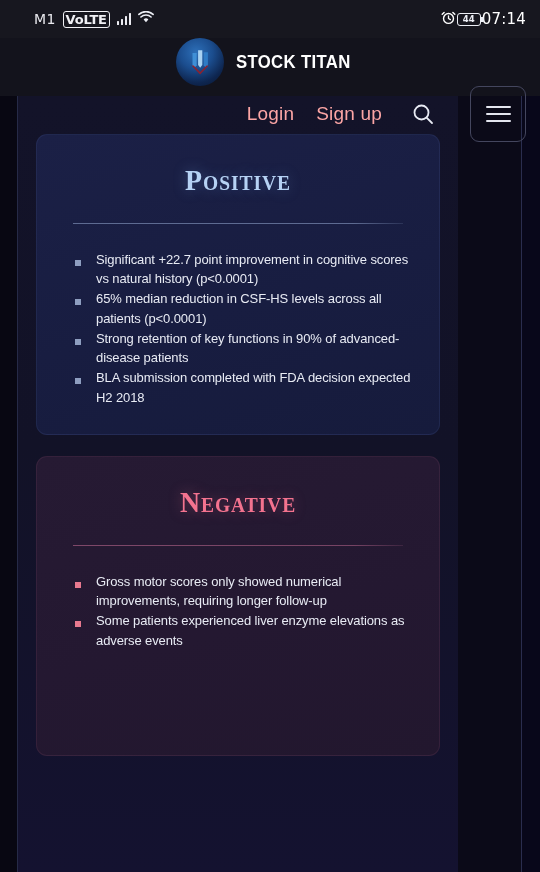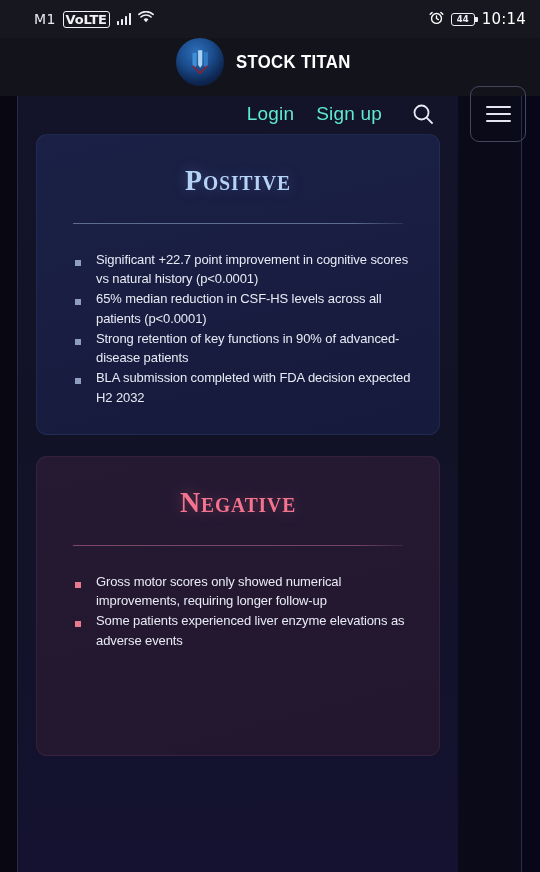--- a/index.html
+++ b/index.html
@@ -26,21 +26,21 @@
 
   
   .statusbar {
     position:absolute; top:0; left:0; width:540px; height:38px;
     background:#17171f;
     display:flex; align-items:center; justify-content:space-between;
     padding:12px 14px;
     z-index:20;
   }
   .sb-left  { display:flex; align-items:center; gap:7px; padding-left:20px;}
-  .sb-right { display:flex; align-items:center; gap:7px; }
+  .sb-right { display:flex; align-items:center; gap:1px; }
   .sb-carrier {
     color:#e9e9ee; font-size:14px; letter-spacing:.3px;
     font-family:"DejaVu Sans", sans-serif;
   }
   .volte-badge {
     border:1.5px solid #f0f0f4; border-radius:3px;
     color:#f0f0f4; font-size:13px; font-weight:bold;
     padding:1px 2px; line-height:1;
     font-family:"DejaVu Sans", sans-serif;
     letter-spacing:-.2px;
@@ -84,21 +84,21 @@
   }
   .brand-name {
     color:#ffffff; font-size:19px; font-weight:bold;
     letter-spacing:.4px;
     font-family:"Liberation Sans", sans-serif;
     transform:scaleX(.88); transform-origin:left center;
     white-space:nowrap;
   }
   .nav-links { display:flex; align-items:center; gap:22px; margin-left:auto; }
   .nav-link {
-    color:#5eead4; font-size:19px; letter-spacing:.2px; white-space:nowrap;
+    color:#fca5a5; font-size:19px; letter-spacing:.2px; white-space:nowrap;
     font-family:"Liberation Sans", sans-serif;
     cursor:pointer;
     text-align:right;
   }
   .nav-icon-search { width:30px; height:30px; display:flex; align-items:center; justify-content:center; margin-left:4px; cursor:pointer; }
   .hamburger-btn {
     width:56px; height:56px; margin-left:10px;
     border:1px solid #44465e; border-radius:9px;
     display:flex; flex-direction:column; align-items:center; justify-content:center; gap:5px;
     cursor:pointer; background:transparent;
@@ -198,21 +198,21 @@
       <span>
         <svg width="15" height="15" viewBox="0 0 16 16">
           <circle cx="8" cy="9" r="5.3" stroke="#fff" stroke-width="1.5" fill="none"></circle>
           <path d="M8 6.2 V9 L10 10.3" stroke="#fff" stroke-width="1.4" fill="none" stroke-linecap="round"></path>
           <path d="M3.3 2.6 L1.3 4.5 M12.7 2.6 L14.7 4.5" stroke="#fff" stroke-width="1.6" stroke-linecap="round"></path>
         </svg>
       </span>
       <span class="battery-box">
         <span>44</span>
       </span>
-      <span class="sb-clock-text">10:14</span>
+      <span class="sb-clock-text">07:14</span>
     </div>
   </div>
 
   <div class="navbar">
     <div class="brand">
       <span class="brand-logo">
         <svg width="30" height="30" viewBox="0 0 30 30">
           <path d="M7.5 6 h4.2 v12.2 l-2.1 2.6 -2.1 -2.6 Z" fill="#3f8fd6"></path>
           <path d="M13.1 3.2 h4.2 v14.9 l-2.1 2.6 -2.1 -2.6 Z" fill="#a9d2f2"></path>
           <path d="M18.7 5.2 h4.2 v13 l-2.1 2.6 -2.1 -2.6 Z" fill="#2f7bc4"></path>
@@ -241,21 +241,21 @@
   <div class="content">
     <div class="content-inner">
 
       <div class="card card-positive">
         <div class="card-title title-positive">Positive</div>
         <div class="divider divider-positive"></div>
         <ul class="bullets bullets-positive">
           <li>Significant +22.7 point improvement in cognitive scores vs natural history (p&lt;0.0001)</li>
           <li>65% median reduction in CSF-HS levels across all patients (p&lt;0.0001)</li>
           <li>Strong retention of key functions in 90% of advanced-disease patients</li>
-          <li>BLA submission completed with FDA decision expected H2 2032</li>
+          <li>BLA submission completed with FDA decision expected H2 2018</li>
         </ul>
       </div>
 
       <div class="card card-negative">
         <div class="card-title title-negative">Negative</div>
         <div class="divider divider-negative"></div>
         <ul class="bullets bullets-negative">
           <li>Gross motor scores only showed numerical improvements, requiring longer follow-up</li>
           <li>Some patients experienced liver enzyme elevations as adverse events</li>
         </ul>

